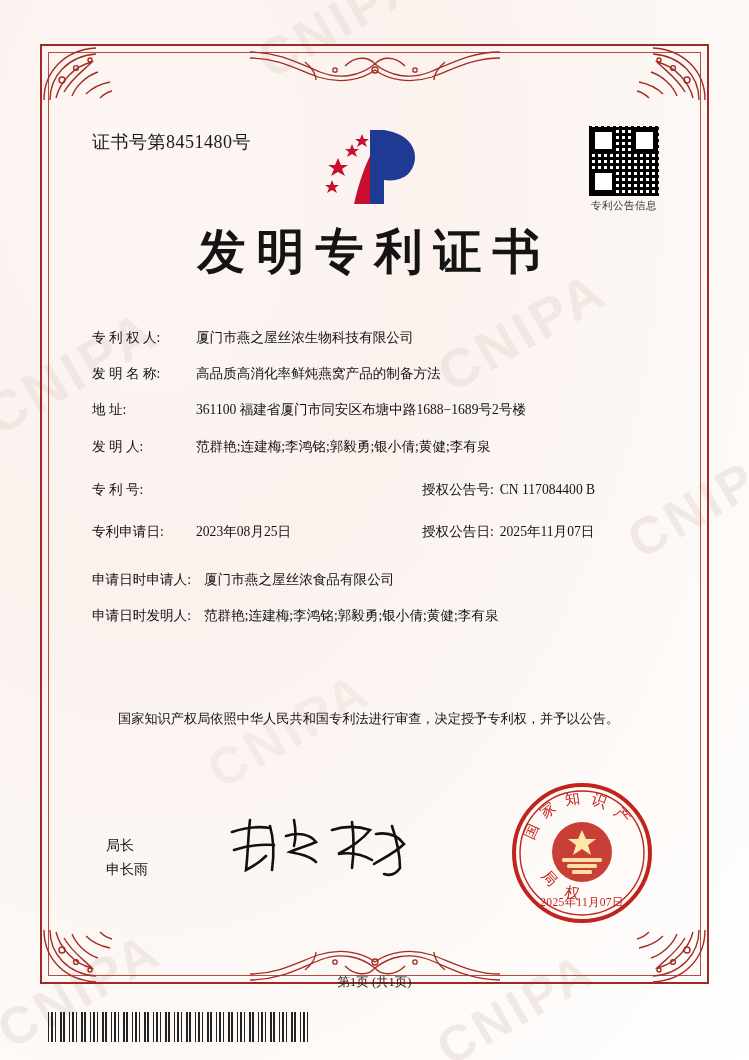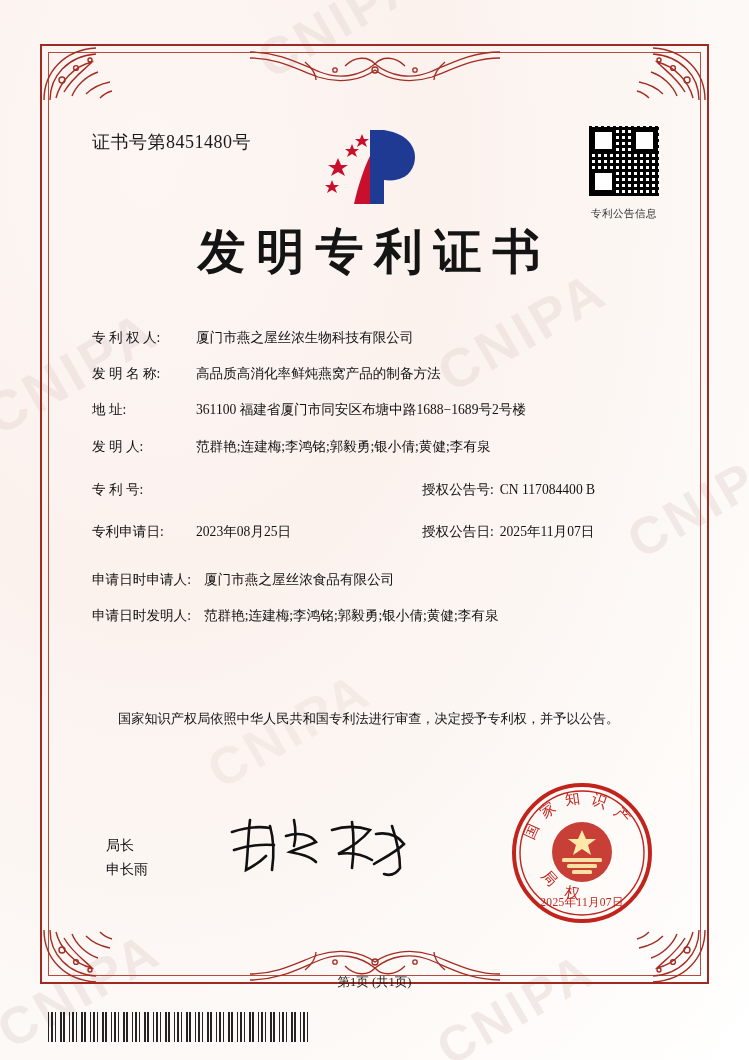--- a/index.html
+++ b/index.html
@@ -125,21 +125,21 @@
     content: "";
     position: absolute;
     width: 17px; height: 17px;
     border: 4px solid #000;
     background: #fff;
   }
   .qr::before { left: 2px; top: 2px; }
   .qr::after  { right: 2px; top: 2px; }
   .qr i       { left: 2px; bottom: 2px; }
   .qr-label {
-    margin-top: 11px;
+    margin-top: 3px;
     font-size: 10.5px;
     color: #333;
     white-space: nowrap;
     letter-spacing: .5px;
   }
 
   .main-title {
     position: absolute;
     left: 0; right: 0;
     top: 220px;

